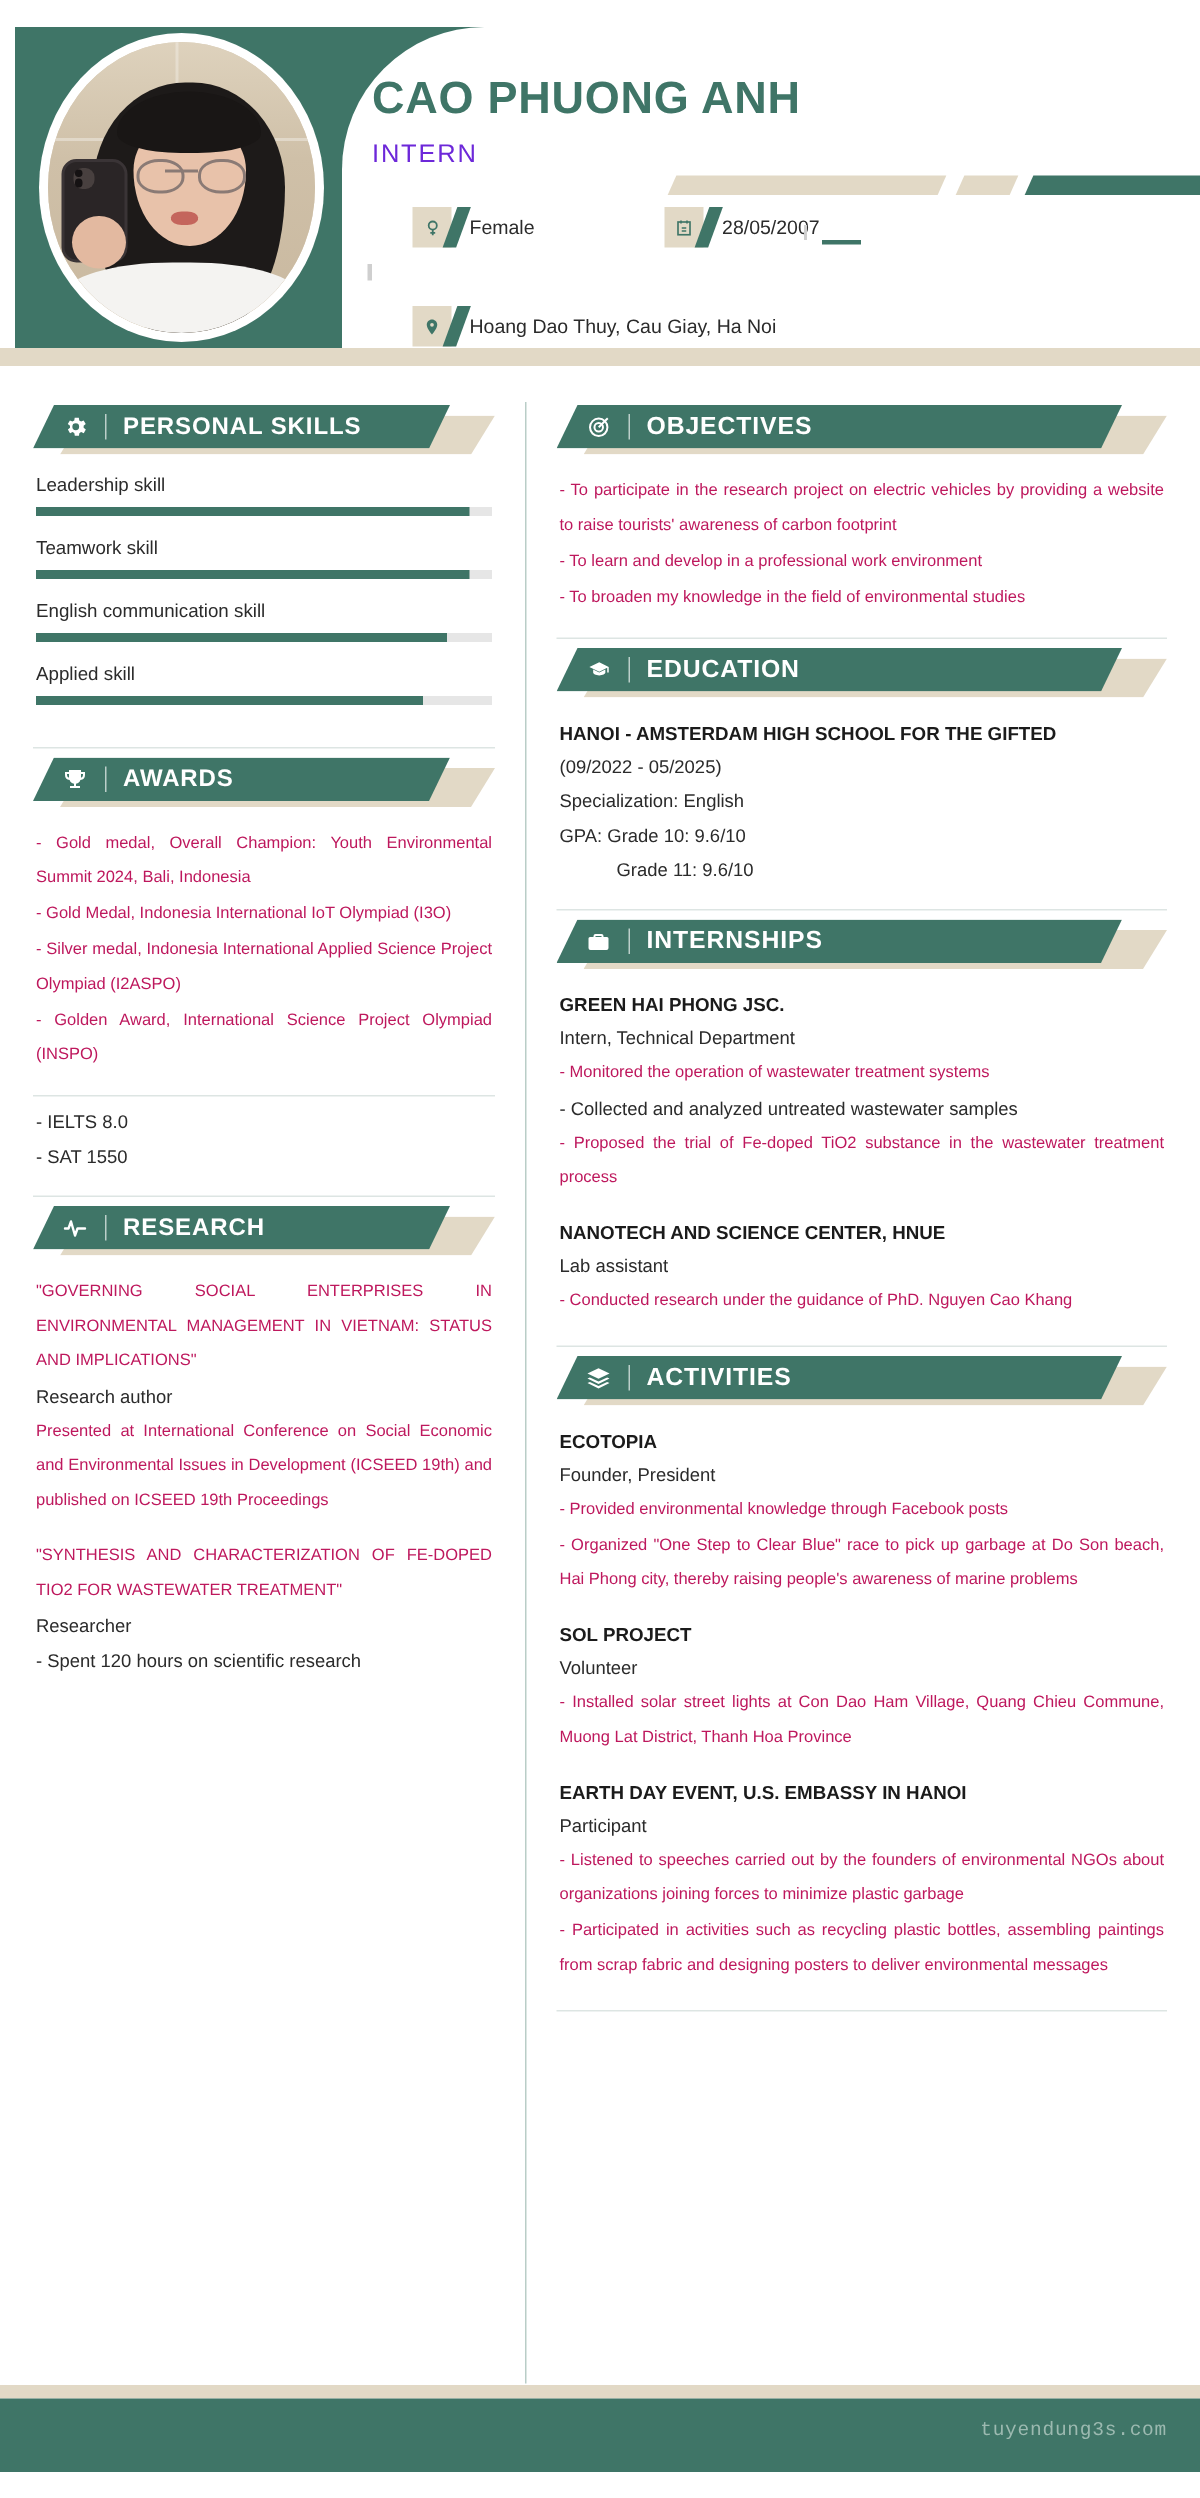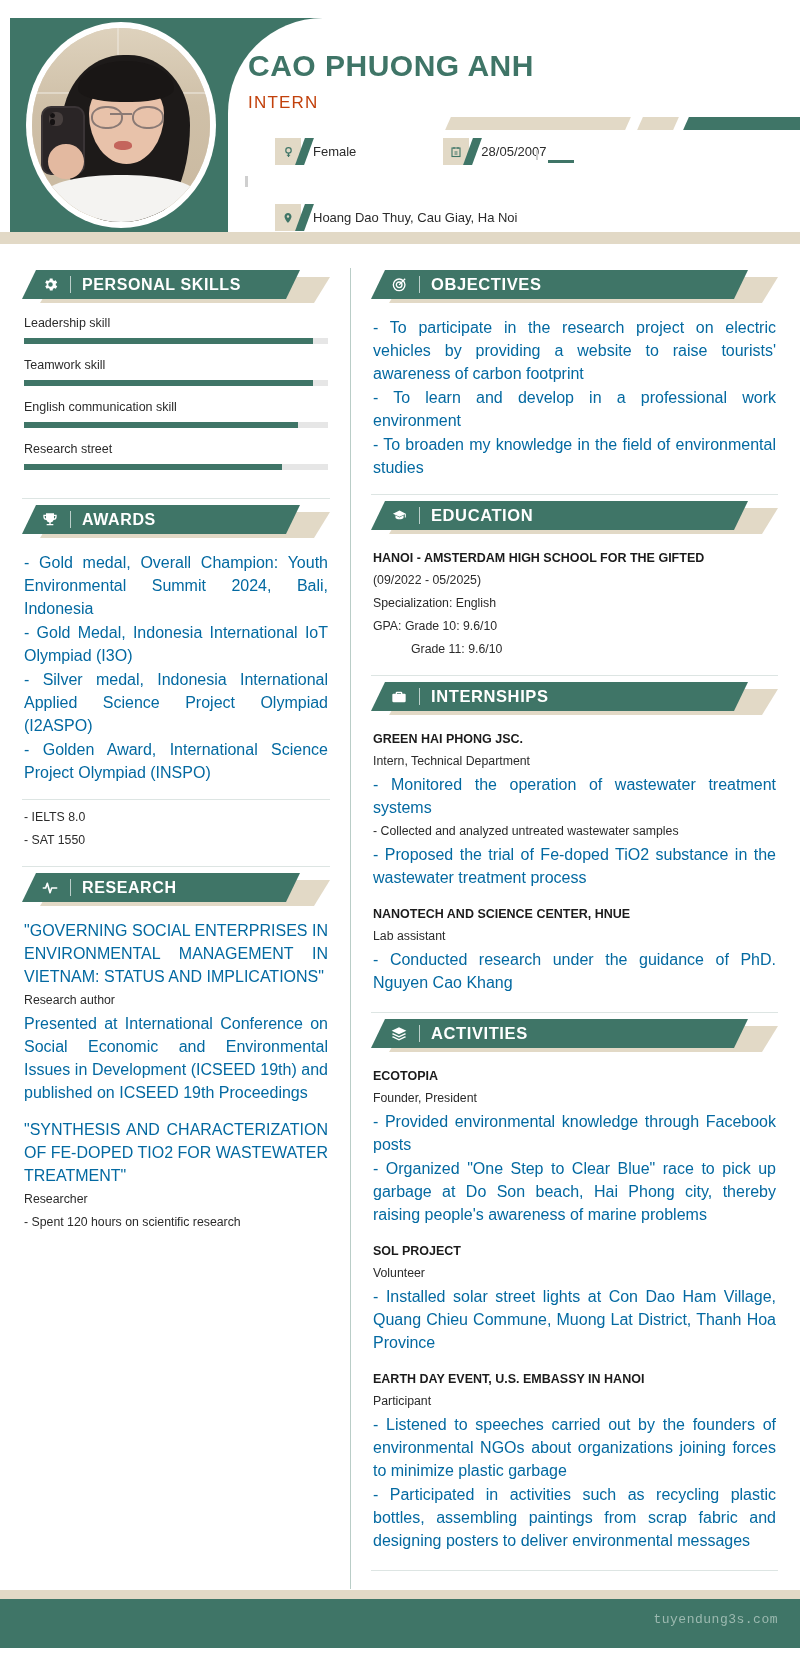--- a/index.html
+++ b/index.html
@@ -163,21 +163,21 @@
   .hdr-text { position: absolute; left: 248px; top: 46px; width: 530px; z-index: 4; }
   .hdr-name {
     font-size: 30px;
     font-weight: bold;
     color: #3f7567;
     letter-spacing: .5px;
     line-height: 40px;
   }
   .hdr-role {
     font-size: 17px;
-    color: #c2410c;
+    color: #6d28d9;
     letter-spacing: 1.2px;
     line-height: 30px;
     margin-top: 2px;
   }
   
   .deco-bars { position: absolute; left: 200px; top: 71px; width: 340px; height: 14px; }
   .deco-bar { position: absolute; top: 0; height: 13px; transform: skewX(-24deg); }
   .deco-bar.b1 { left: 0;   width: 180px; background: #e2d9c6; }
   .deco-bar.b2 { left: 192px; width: 36px;  background: #e2d9c6; }
   .deco-bar.b3 { left: 238px; width: 120px; background: #3f7567; }
@@ -303,23 +303,23 @@
     background: #e6e6e6;
     width: 100%;
   }
   .bar-fill {
     height: 6px;
     background: #3f7567;
   }
 
   
   .jtext {
-    font-size: 16px;
+    font-size: 11px;
     line-height: 23px;
-    color: #0369a1;
+    color: #be185d;
     text-align: justify;
     margin-bottom: 1px;
   }
   .plain {
     font-size: 12.3px;
     line-height: 23px;
     color: #2b2b2b;
   }
   .item-title {
     font-size: 12.5px;
@@ -477,21 +477,21 @@
               <div class="bar-fill" style="width: 95%;"></div>
             </div>
           </div>
           <div class="skill">
             <div class="skill-name">English communication skill</div>
             <div class="bar-track">
               <div class="bar-fill" style="width: 90%;"></div>
             </div>
           </div>
           <div class="skill">
-            <div class="skill-name">Research street</div>
+            <div class="skill-name">Applied skill</div>
             <div class="bar-track">
               <div class="bar-fill" style="width: 85%;"></div>
             </div>
           </div>
         </div>
         <div class="rule"></div>
       </div>
 
       <div class="section">
         <div class="sec-head">

